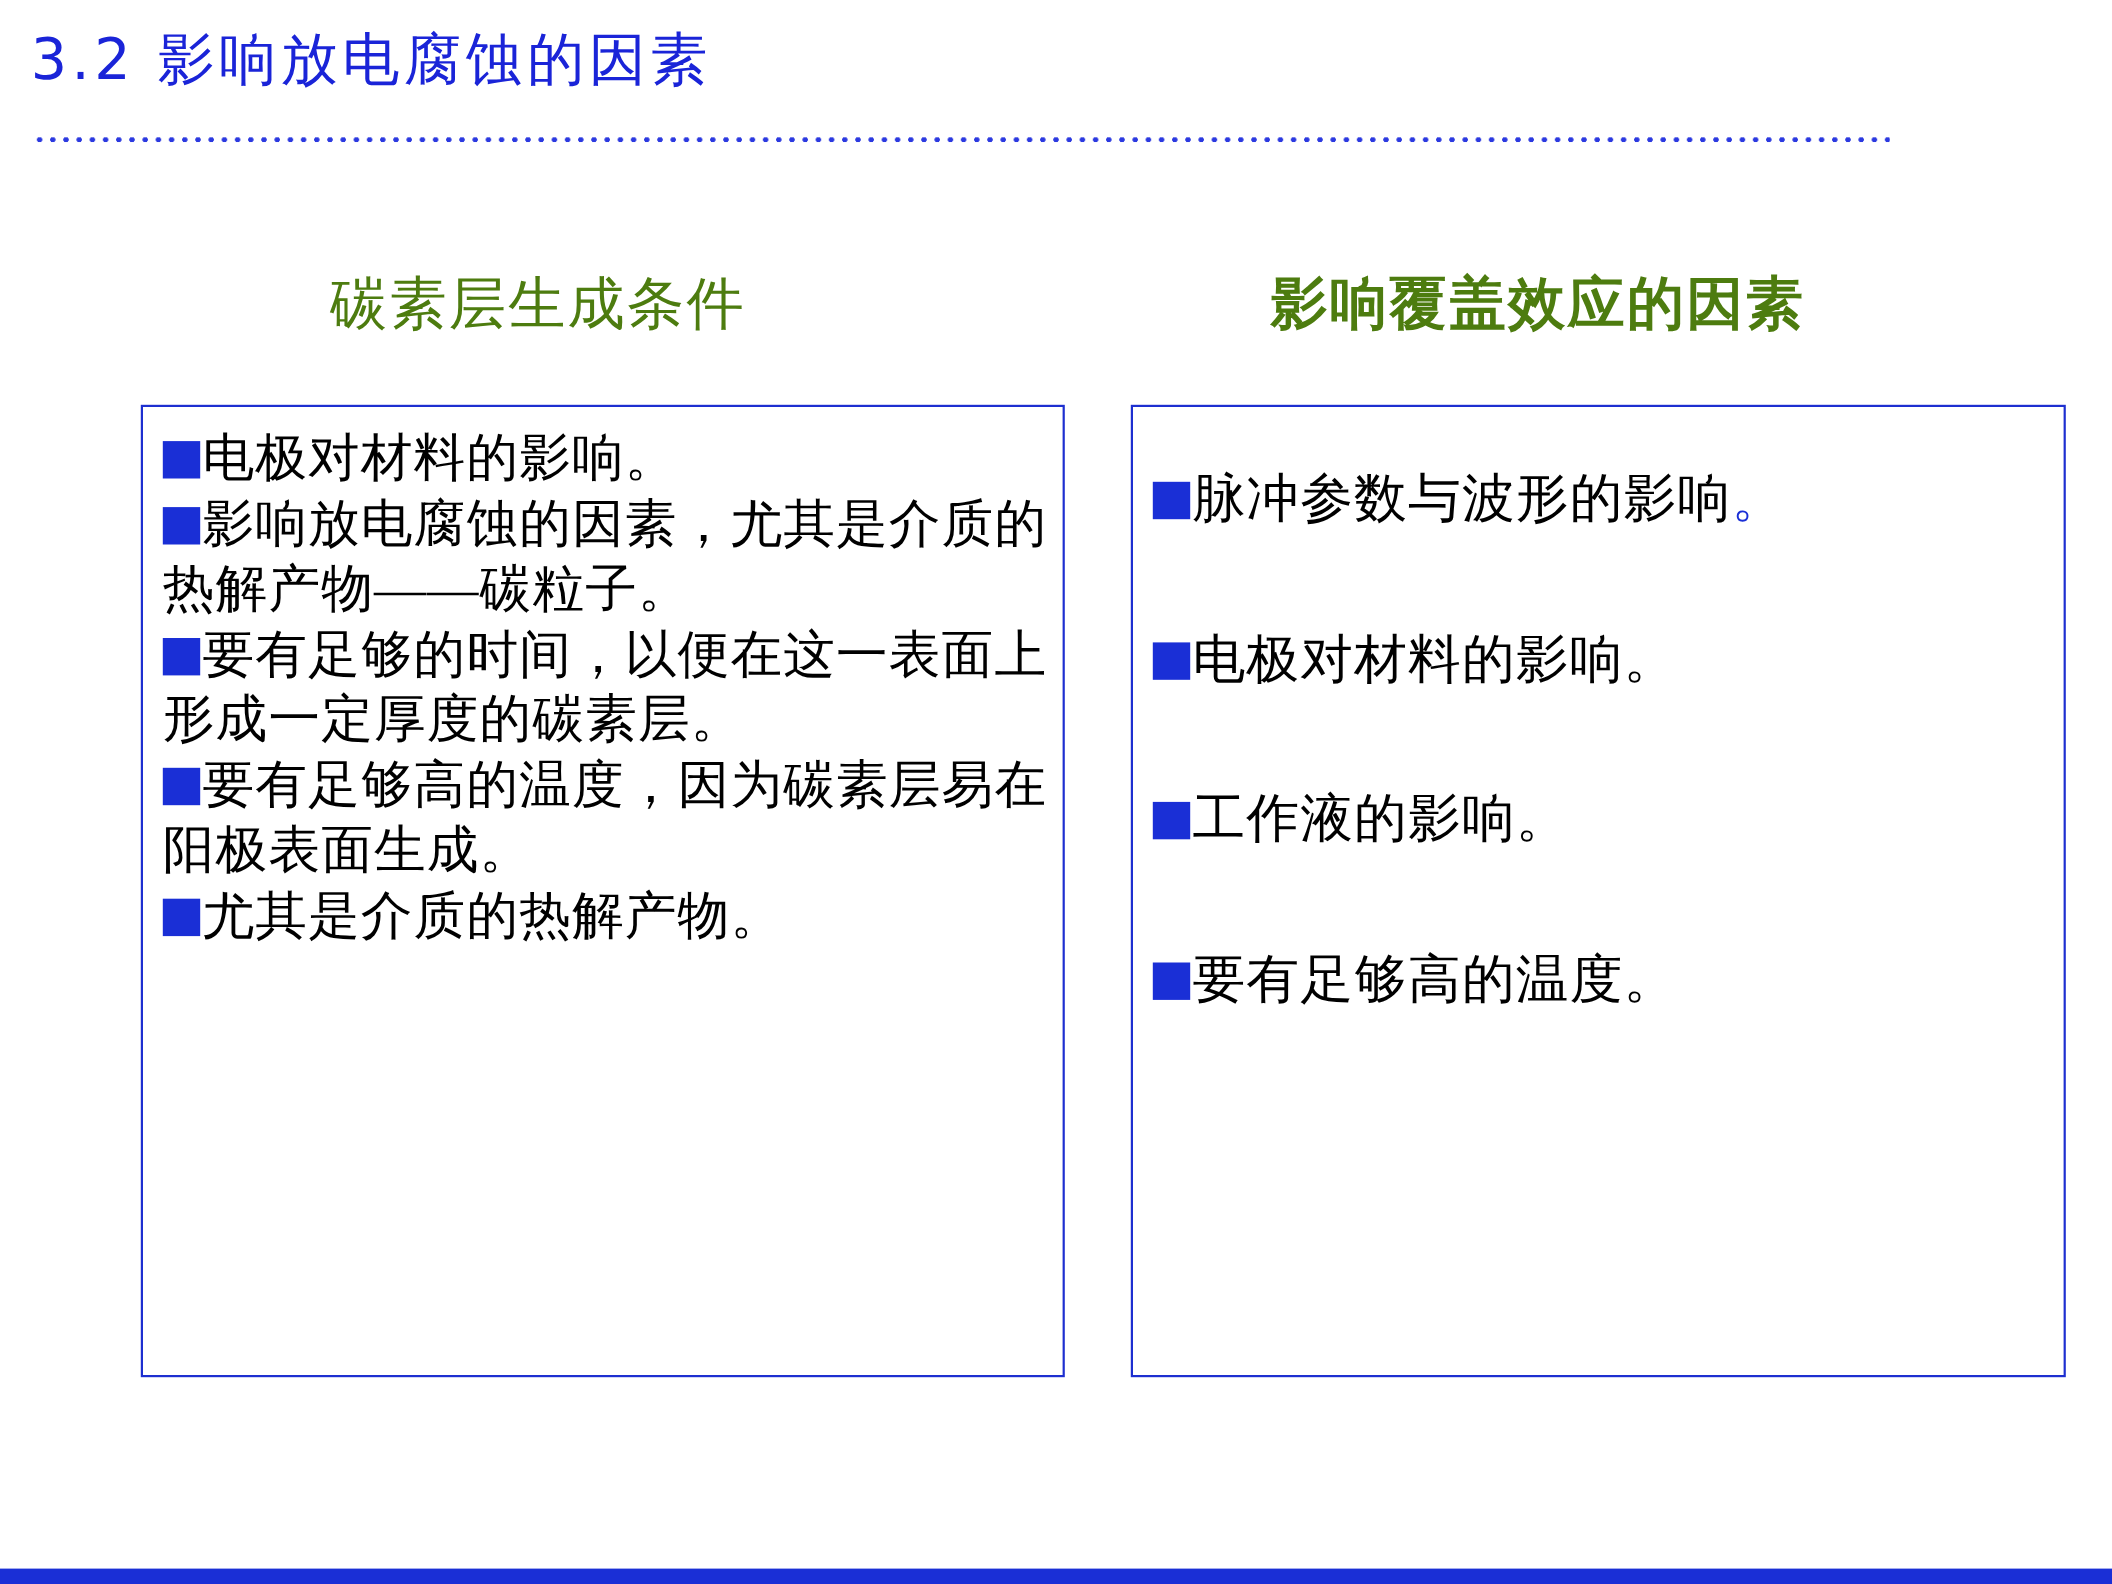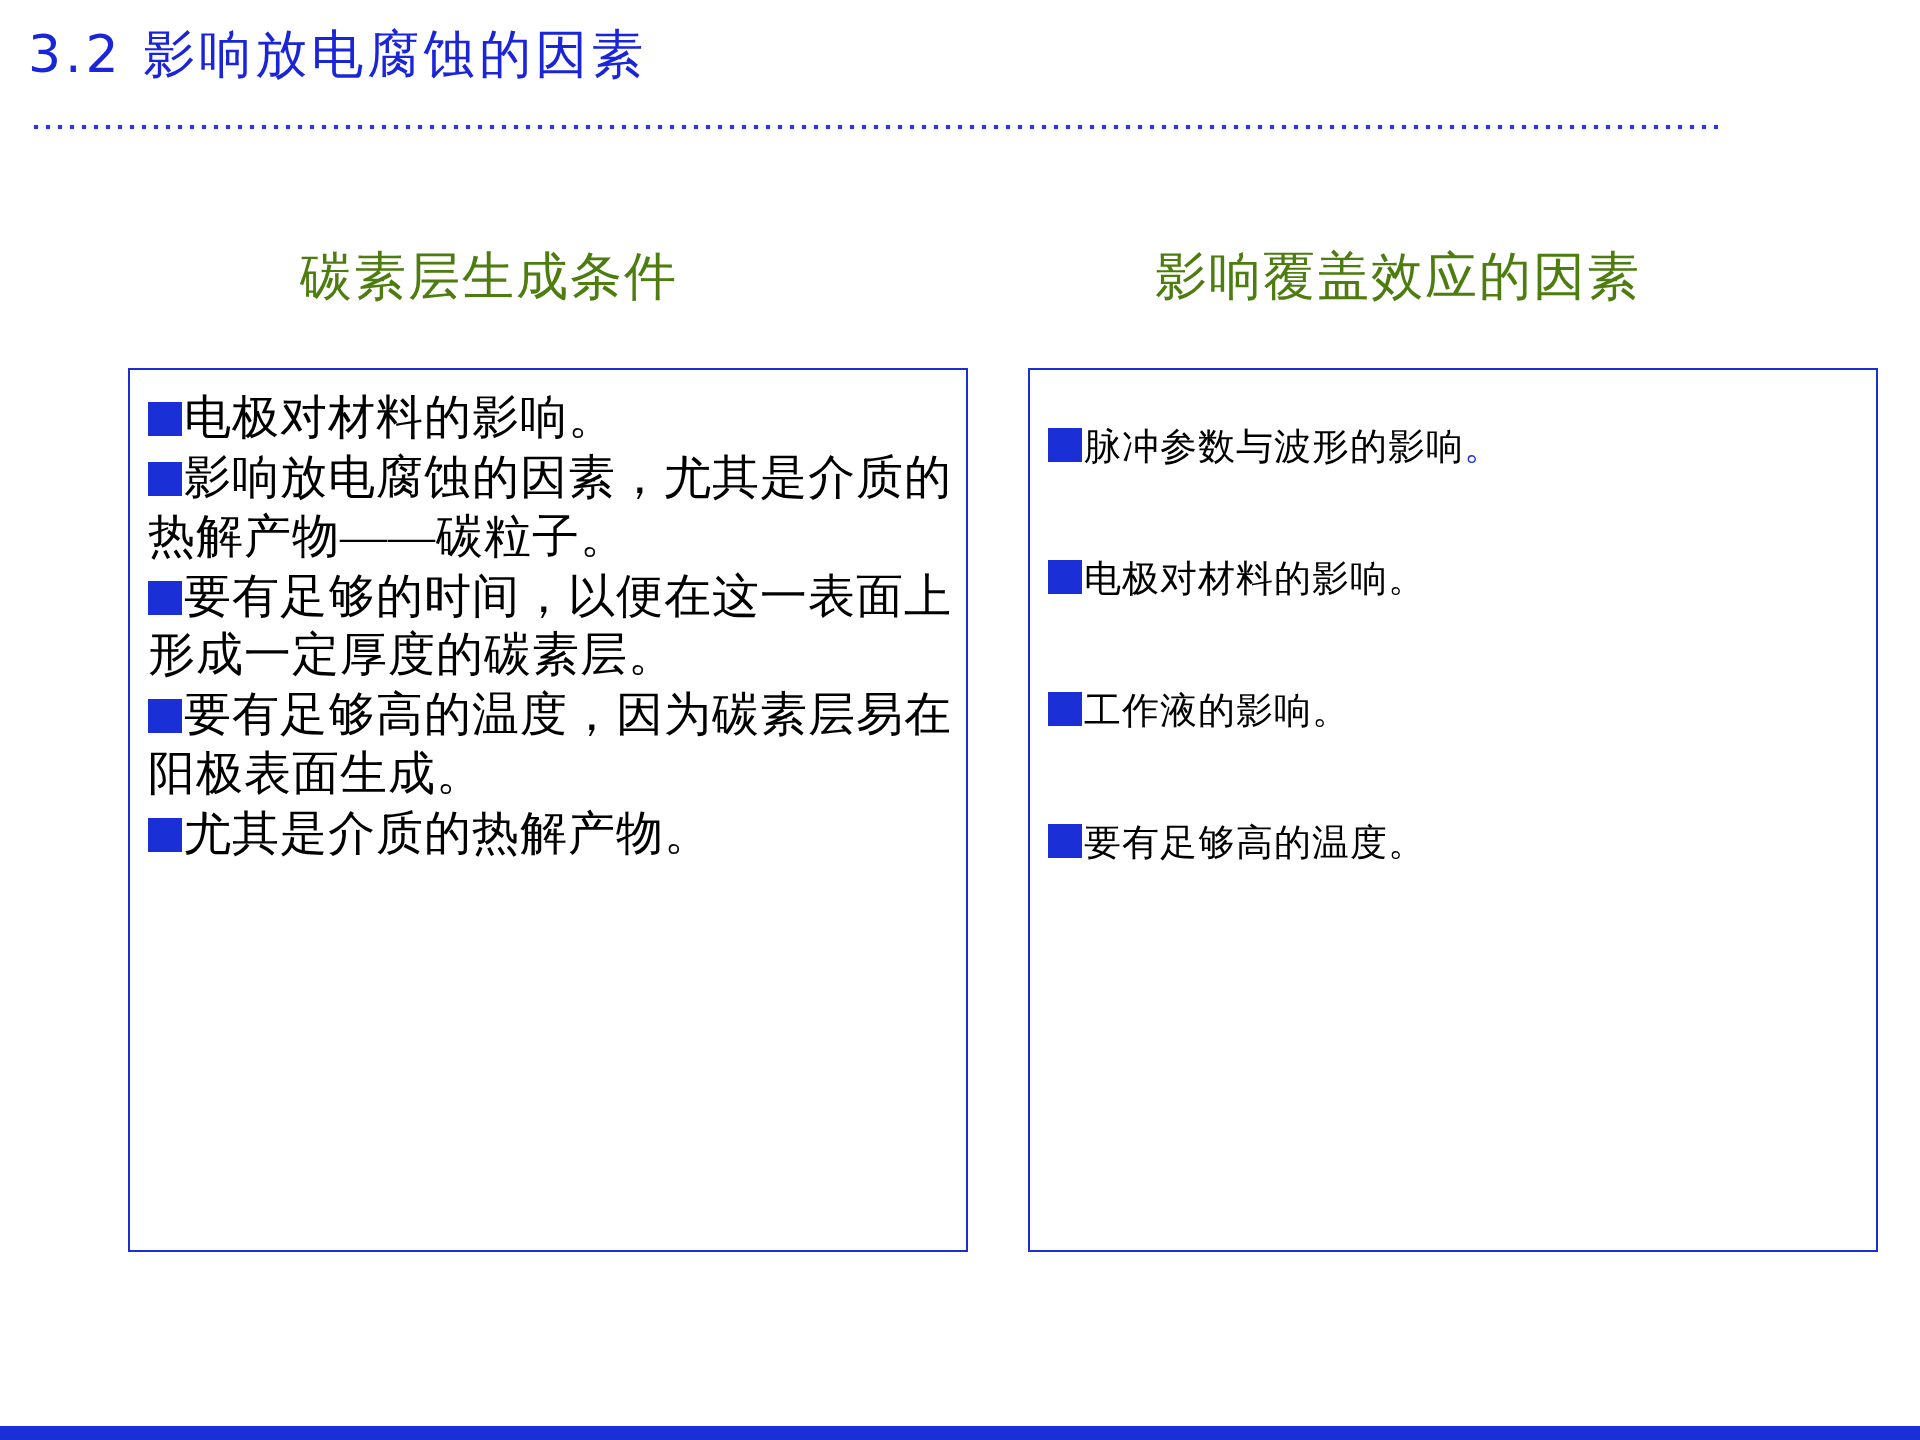--- a/index.html
+++ b/index.html
@@ -44,21 +44,21 @@
   .col-heading {
     position: absolute;
     font-family: "DejaVu Sans", sans-serif;
     font-size: 52px;
     font-weight: 400;
     color: #4d7c0f;
     letter-spacing: 2px;
     white-space: nowrap;
   }
   #heading-left  { left: 300px; top: 242px; }
-  #heading-right { left: 1155px; top: 242px; }
+  #heading-right { left: 1155px; top: 242px; font-weight: bold; }
 
   
   .content-box {
     position: absolute;
     border: 2px solid #1d2fd0;
     background: #ffffff;
     box-sizing: border-box;
   }
   #box-left  { left: 128px;  top: 368px; width: 840px;  height: 884px; }
   #box-right { left: 1028px; top: 368px; width: 850px;  height: 884px; }
@@ -86,21 +86,21 @@
     height: 34px;
     background: #1a2fd6;
     vertical-align: -3px;
     margin-right: 2px;
   }
   .bullet-item .txt { display: inline; }
 
   
   #box-right .bullet-item {
     margin-bottom: 86px;
-    font-size: 37px;
+    font-size: 48px;
   }
   #box-right .bullet-item:first-child { margin-top: 36px; }
   .period-blue { color: #1a2fd6; }
 
   
   .bottom-band {
     position: absolute;
     left: 0;
     bottom: 0;
     width: 1920px;

